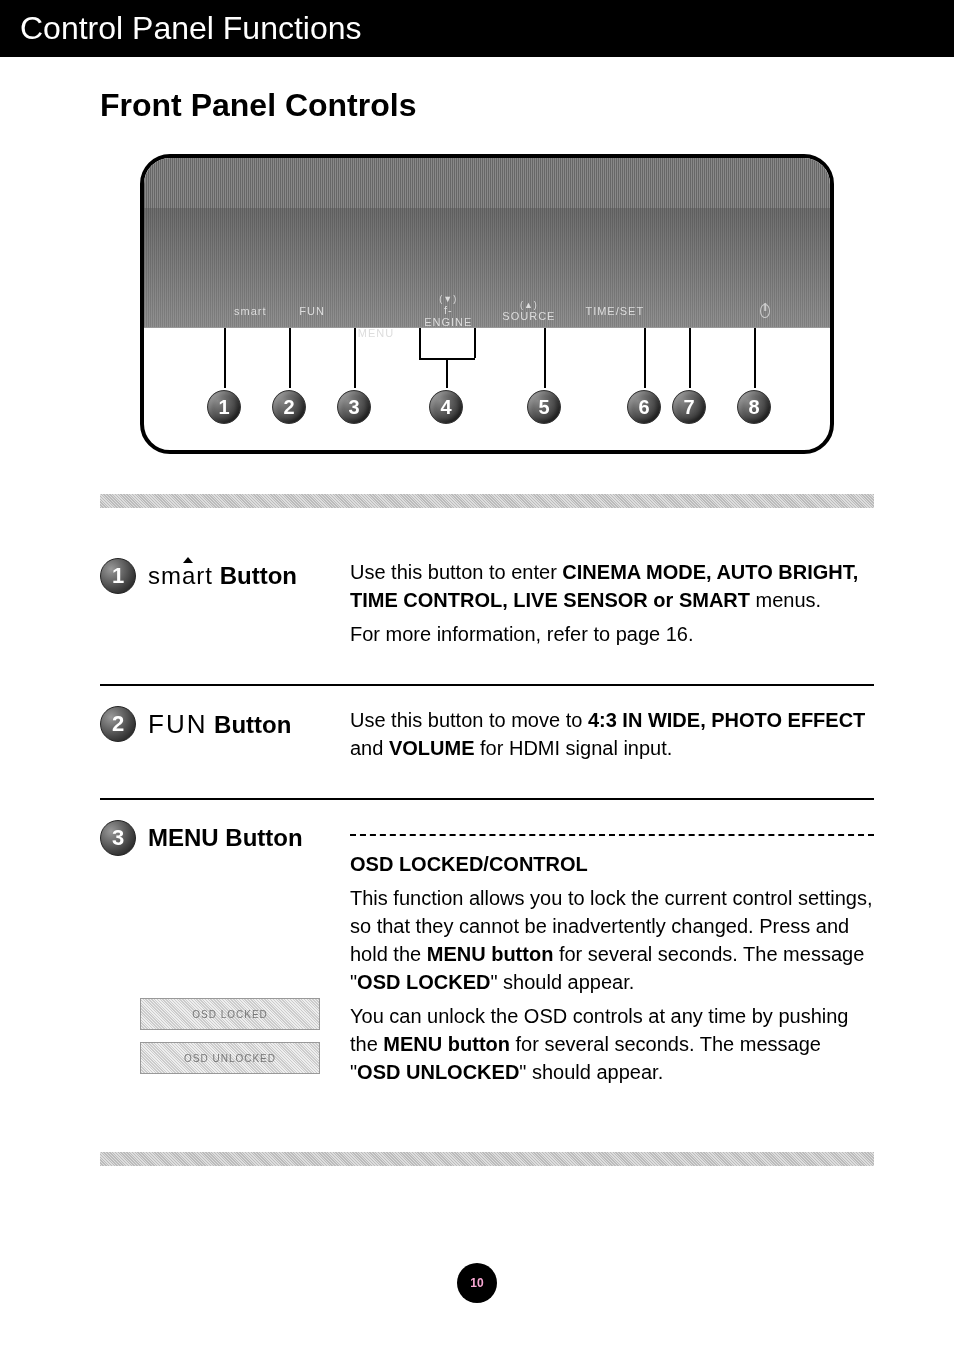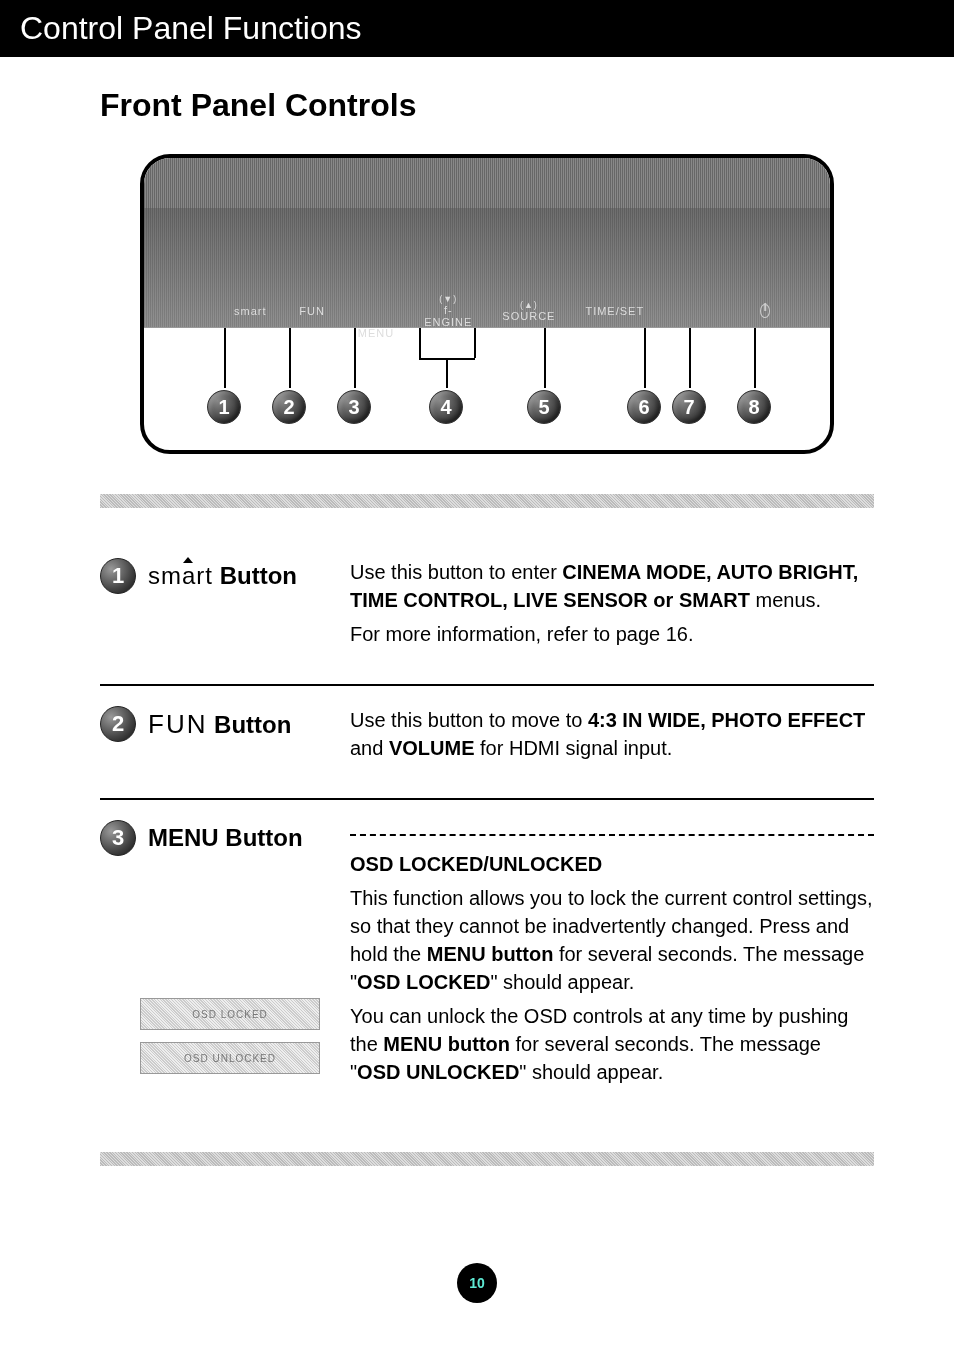--- a/index.html
+++ b/index.html
@@ -163,23 +163,23 @@
     font-size:10px;color:#777;letter-spacing:1px;
   }
   .page-badge {
     position: absolute;
     bottom: 50px;
     left: 50%;
     transform: translateX(-50%);
     width: 40px; height: 40px;
     border-radius: 50%;
     background: #000;
-    color: #5eead4;
-    font-weight: bold;
-    font-size: 14px;
+    color: #f9a8d4;
+    font-weight: bold;
+    font-size: 12px;
     display: flex;
     align-items: center;
     justify-content: center;
   }
   .bottom-dither{
     height:14px;
     margin-top:30px;
     background: repeating-linear-gradient(45deg, #bbb 0 1px, #ddd 1px 2px);
   }
   b { font-weight: bold; }
@@ -267,21 +267,21 @@
         <div class="badge-ball">3</div>
         <div class="item-title"><b>MENU Button</b></div>
       </div>
       <div class="osd-boxes" style="margin-top:130px;margin-left:40px;">
         <div class="osd-box">OSD LOCKED</div>
         <div class="osd-box">OSD UNLOCKED</div>
       </div>
     </div>
     <div class="item-right">
       <div class="dashed"></div>
-      <p class="sub-heading">OSD LOCKED/UNLOCKED</p>
+      <p class="sub-heading">OSD LOCKED/CONTROL</p>
       <p>This function allows you to lock the current control settings, so that they cannot be inadvertently changed. Press and hold the <b>MENU button</b> for several seconds. The message "<b>OSD LOCKED</b>" should appear.</p>
       <p>You can unlock the OSD controls at any time by pushing the <b>MENU button</b> for several seconds. The message "<b>OSD UNLOCKED</b>" should appear.</p>
     </div>
   </div>
 
   <div class="bottom-dither"></div>
 </div>
 
 <div class="page-badge">10</div>
 

